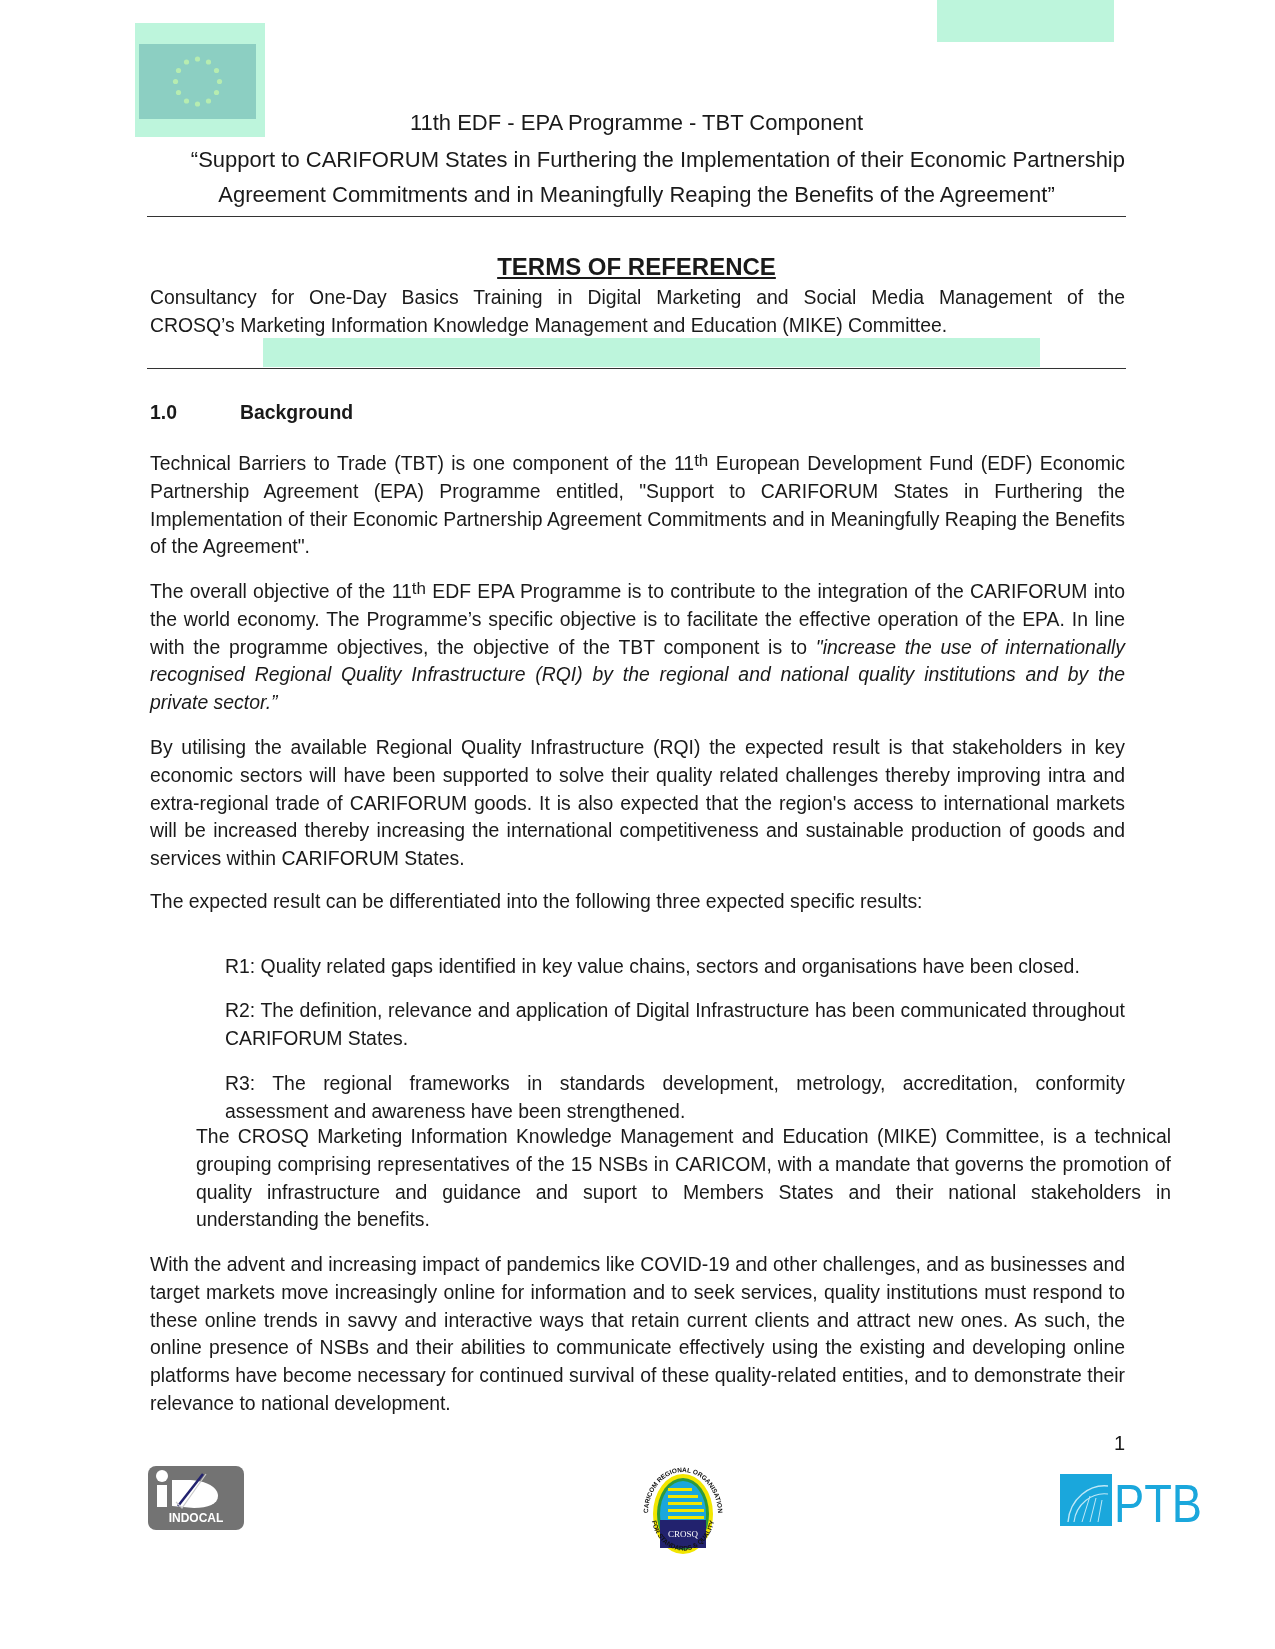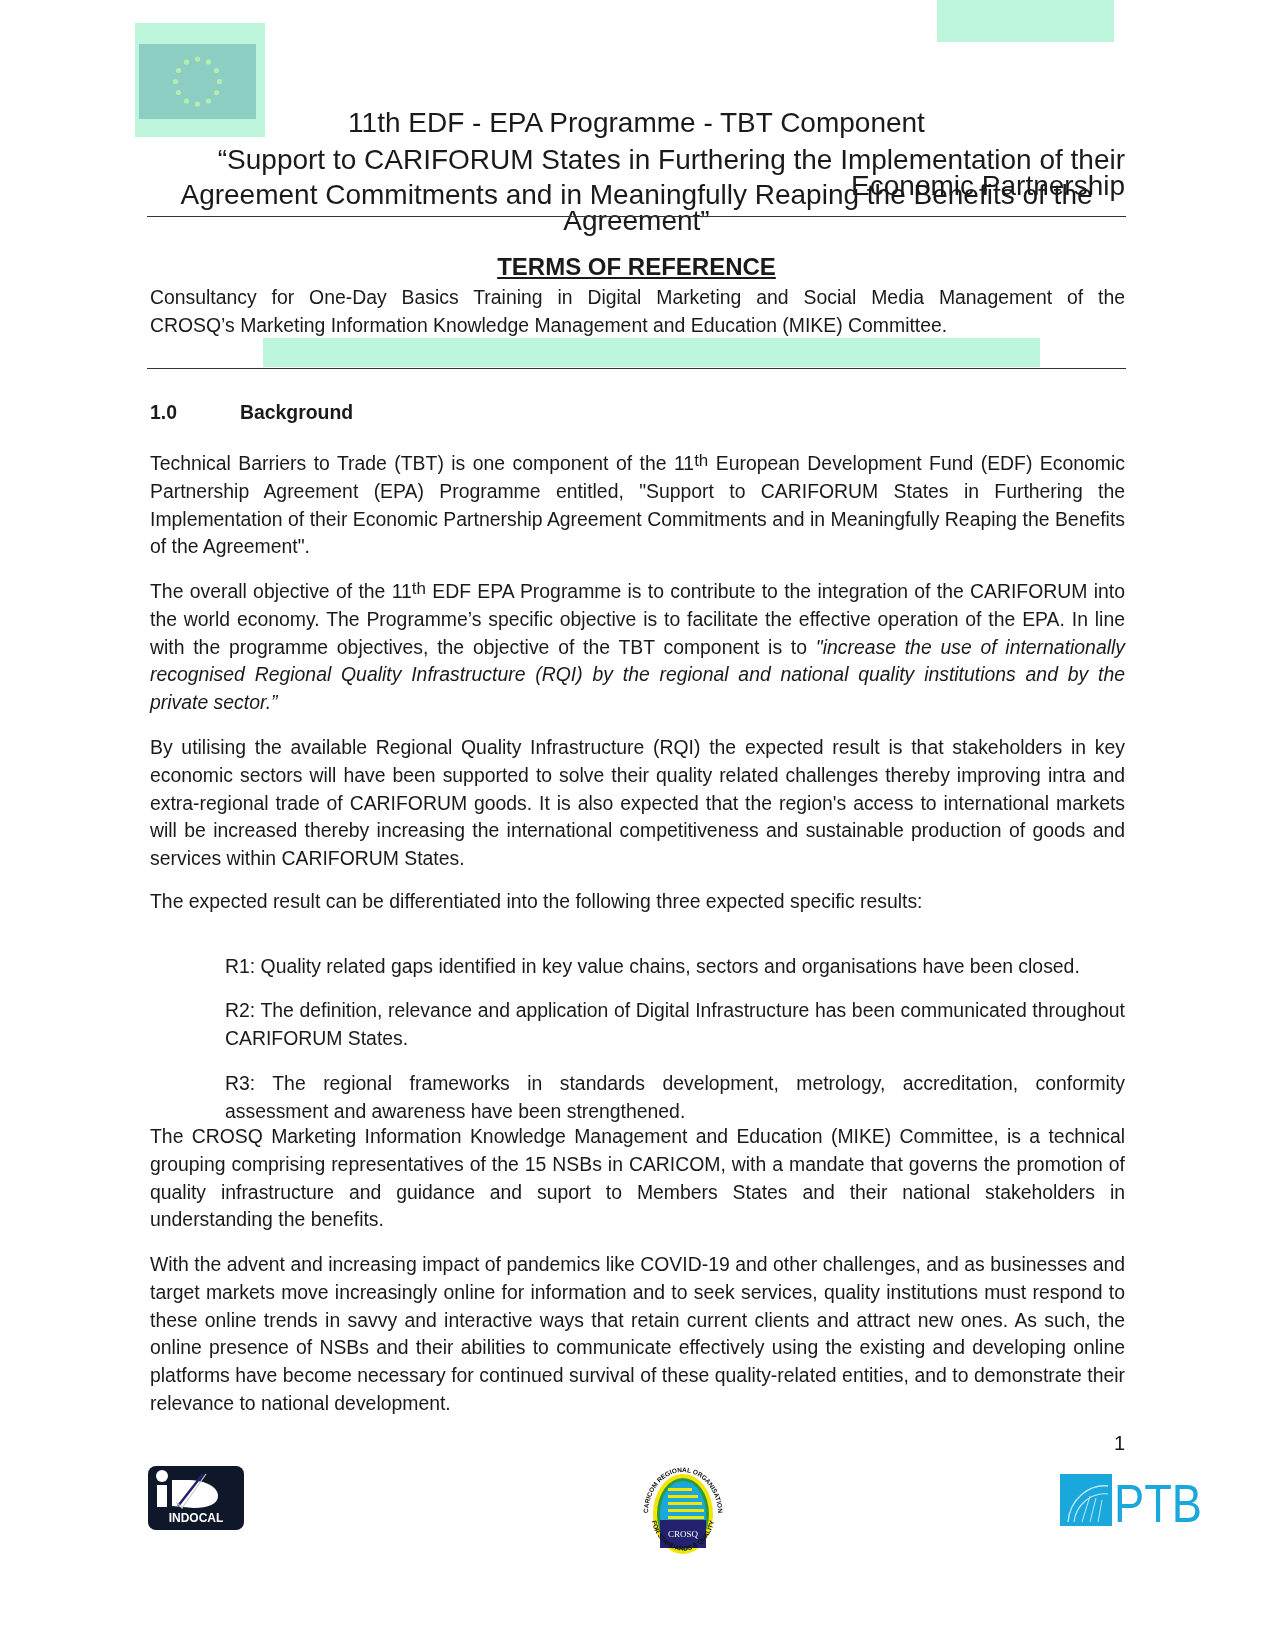--- a/index.html
+++ b/index.html
@@ -7,32 +7,32 @@
          font-family:"Liberation Sans", sans-serif; color:#1a1a1a; }
   .abs { position:absolute; }
   .eu-logo { left:135px; top:23px; width:130px; height:114px; background:#bdf5dc; }
   .eu-flag { position:absolute; left:4px; top:21px; width:117px; height:75px; background:#8ccfc2; }
   .eu-flag svg { width:100%; height:100%; display:block; }
   .cf-logo { left:937px; top:0; width:177px; height:101px; }
   .cf-top { position:absolute; left:0; top:0; width:177px; height:42px; background:#bdf5dc; }
   .cf-bot { position:absolute; left:0; top:44px; width:177px; height:57px; background:#bdf5dc;
             color:#9fdccb; font-weight:bold; font-size:21px; letter-spacing:0.5px;
             display:flex; align-items:center; justify-content:center; }
-  .center-line { left:148px; width:977px; text-align:center; font-size:28px; line-height:26px; }
+  .center-line { left:148px; width:977px; text-align:center; font-size:22px; line-height:26px; }
   .rule { left:147px; width:979px; height:0; border-top:1.6px solid #333; }
   .tor-title { left:148px; width:977px; text-align:center; font-weight:bold; font-size:24px;
                text-decoration:underline; top:253px; }
   .para { left:150px; width:975px; font-size:19.4px; line-height:27.8px; text-align:justify; }
   .para .ital { font-style:italic; }
   .indent { left:225px; width:900px;margin-top:20px; }
   .highlight-block { left:263px; top:338px; width:777px; height:29px; background:#bdf5dc; }
   .sec-head { top:401px; font-weight:bold; font-size:19.4px; }
   sup { font-size:17px; vertical-align:top; position:relative; top:-3px; }
   .pagenum { left:1100px; top:1432px; font-size:20px; width:25px; text-align:right; }
-  .logo-indocal { left:148px; top:1466px; width:96px; height:64px; background:#0f172a; border-radius:8px; }
+  .logo-indocal { left:148px; top:1466px; width:96px; height:64px; background:#737373; border-radius:8px; }
   .logo-crosq { left:638px; top:1460px; width:90px; height:108px; }
   .logo-ptb { left:1060px; top:1474px; width:143px; height:52px; }
 </style>
 </head>
 <body>
 
 <div class="abs eu-logo">
   <div class="eu-flag">
     <svg viewBox="0 0 117 75" xmlns="http://www.w3.org/2000/svg">
       <g fill="#b6ecb0">
@@ -77,21 +77,21 @@
 <div class="abs para" style="top:578px;"><span>The overall objective of the 11</span><sup>th</sup><span> EDF EPA Programme is to contribute to the integration of the CARIFORUM into the world economy. The Programme’s specific objective is to facilitate the effective operation of the EPA. In line with the programme objectives, the objective of the TBT component is to </span><span class="ital">"increase the use of internationally recognised Regional Quality Infrastructure (RQI) by the regional and national quality institutions and by the private sector.”</span></div>
 
 <div class="abs para" style="top:734px;">By utilising the available Regional Quality Infrastructure (RQI) the expected result is that stakeholders in key economic sectors will have been supported to solve their quality related challenges thereby improving intra and extra-regional trade of CARIFORUM goods. It is also expected that the region's access to international markets will be increased thereby increasing the international competitiveness and sustainable production of goods and services within CARIFORUM States.</div>
 
 <div class="abs para" style="top:888px;">The expected result can be differentiated into the following three expected specific results:</div>
 
 <div class="abs para indent" style="top:933px;">R1: Quality related gaps identified in key value chains, sectors and organisations have been closed.</div>
 <div class="abs para indent" style="top:977px;">R2: The definition, relevance and application of Digital Infrastructure has been communicated throughout CARIFORUM States.</div>
 <div class="abs para indent" style="top:1050px;">R3: The regional frameworks in standards development, metrology, accreditation, conformity assessment and awareness have been strengthened.</div>
 
-<div class="abs para" style="top:1123px;">The CROSQ Marketing Information Knowledge Management and Education (MIKE) Committee, is a technical grouping comprising representatives of the 15 NSBs in CARICOM, with a mandate that governs the promotion of quality infrastructure and guidance and suport to Members States and their national stakeholders in understanding the benefits.</div>
+<div class="abs para" style="top:1123px;margin-left:46px;">The CROSQ Marketing Information Knowledge Management and Education (MIKE) Committee, is a technical grouping comprising representatives of the 15 NSBs in CARICOM, with a mandate that governs the promotion of quality infrastructure and guidance and suport to Members States and their national stakeholders in understanding the benefits.</div>
 <div class="abs para" style="top:1251px;">With the advent and increasing impact of pandemics like COVID-19 and other challenges, and as businesses and target markets move increasingly online for information and to seek services, quality institutions must respond to these online trends in savvy and interactive ways that retain current clients and attract new ones. As such, the online presence of NSBs and their abilities to communicate effectively using the existing and developing online platforms have become necessary for continued survival of these quality-related entities, and to demonstrate their relevance to national development.</div>
 
 <div class="abs pagenum">1</div>
 
 <div class="abs logo-indocal">
   <svg viewBox="0 0 96 64" width="96" height="64" xmlns="http://www.w3.org/2000/svg">
     <circle cx="14" cy="10" r="6" fill="#ffffff"></circle>
     <rect x="9" y="19" width="10" height="22" fill="#ffffff"></rect>
     <path d="M24 40 L24 14 L38 14 C60 14 70 22 70 30 C70 38 60 42 46 42 Z" fill="#ffffff"></path>
     <path d="M30 40 L55 8" stroke="#22226e" stroke-width="2.5"></path>

